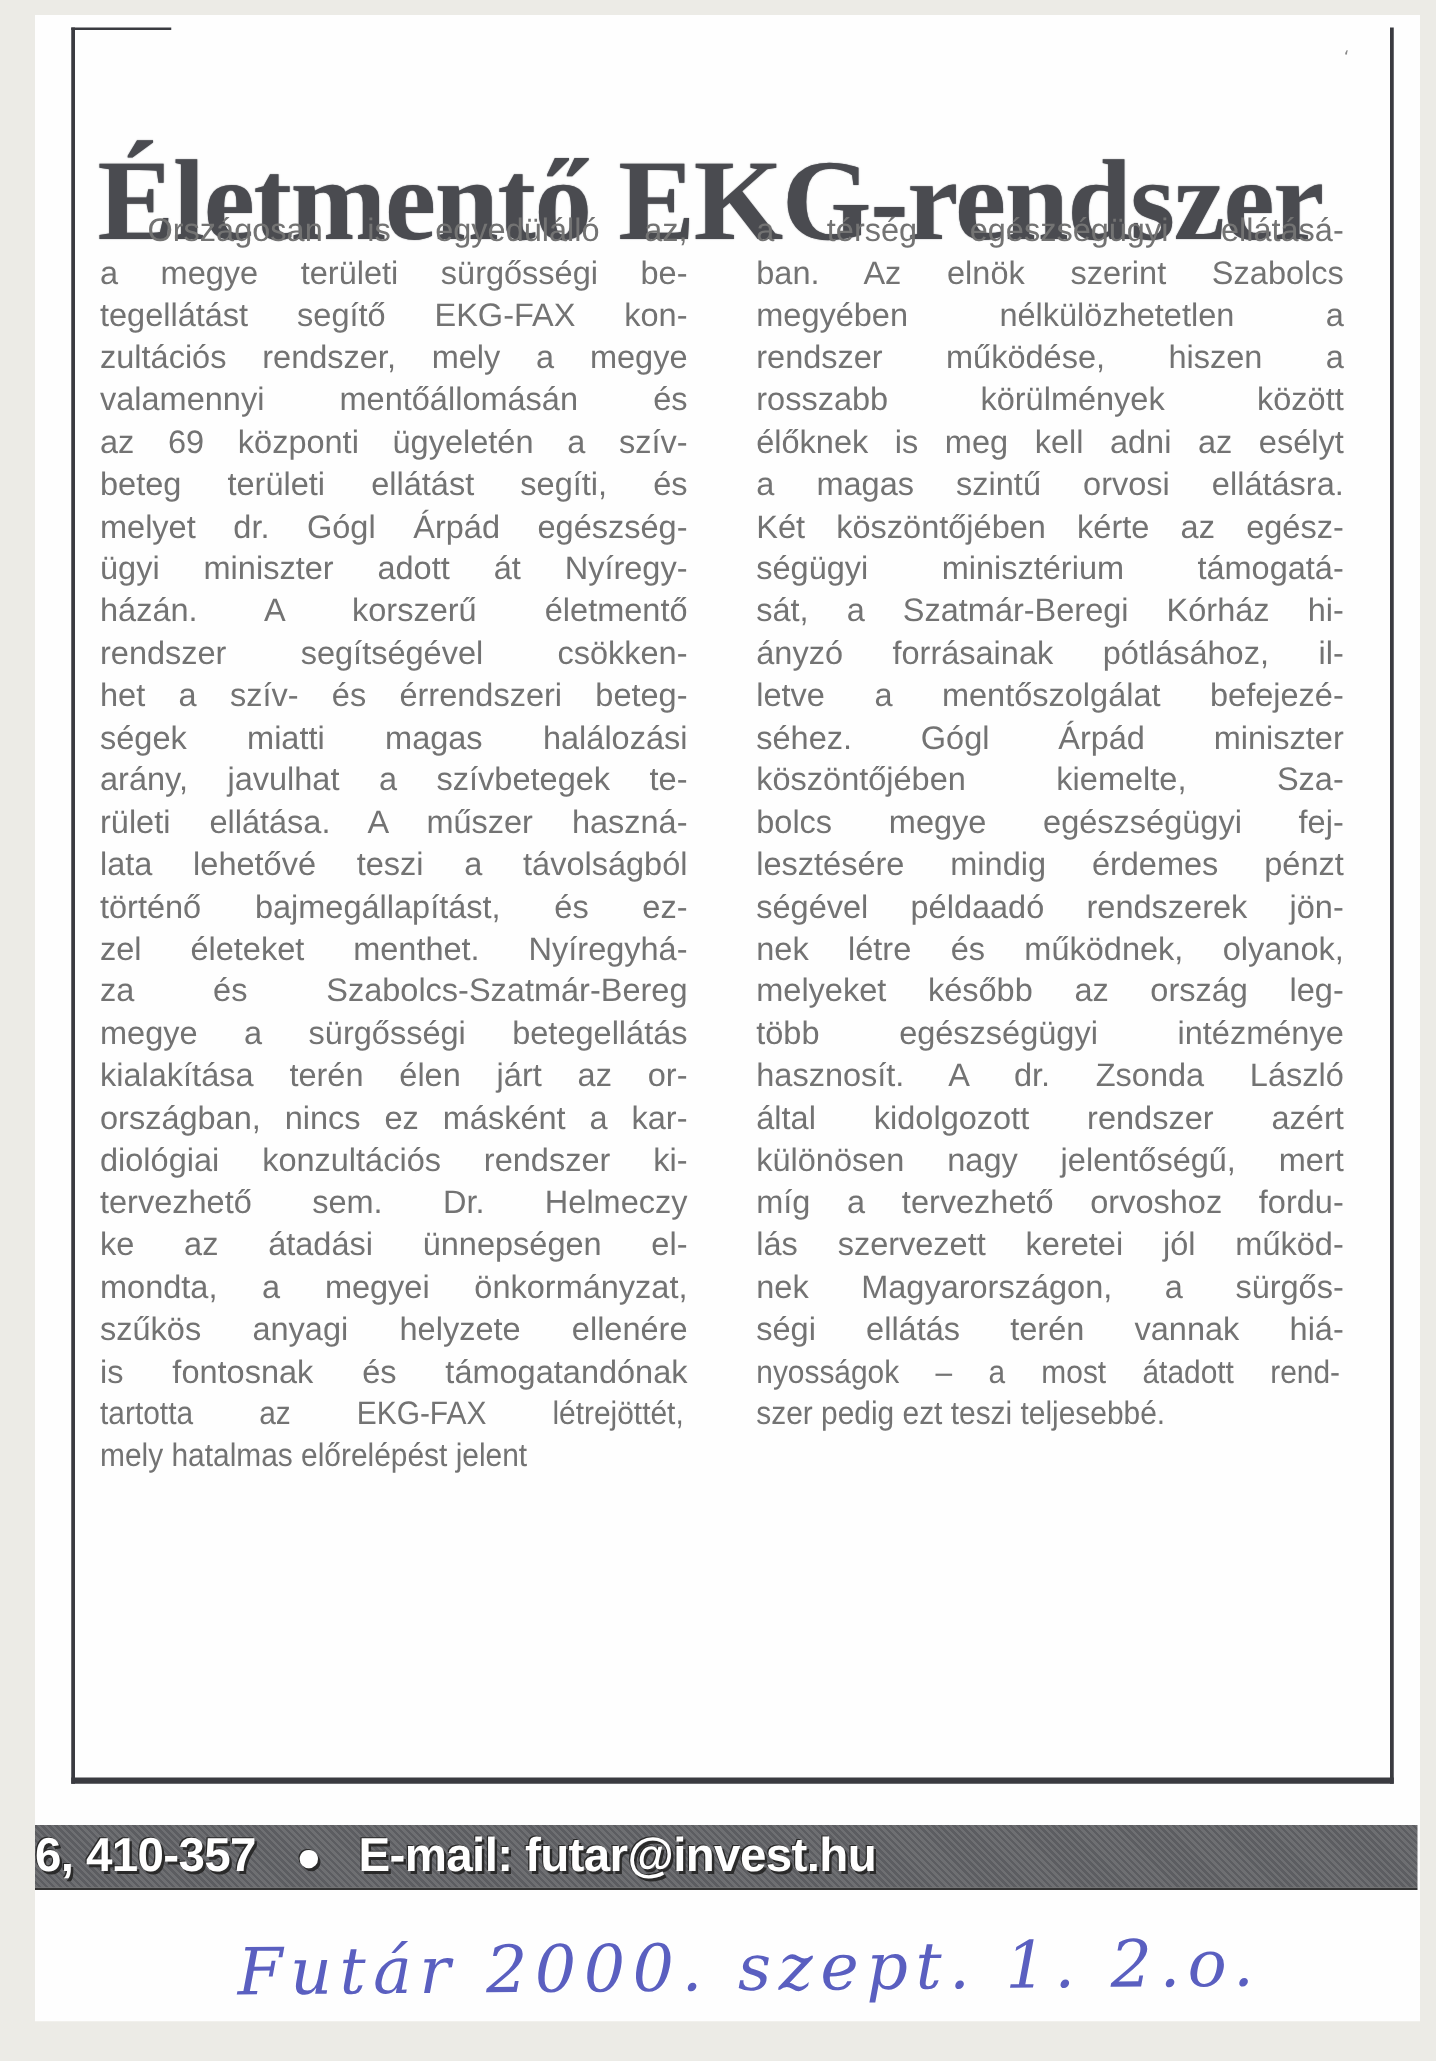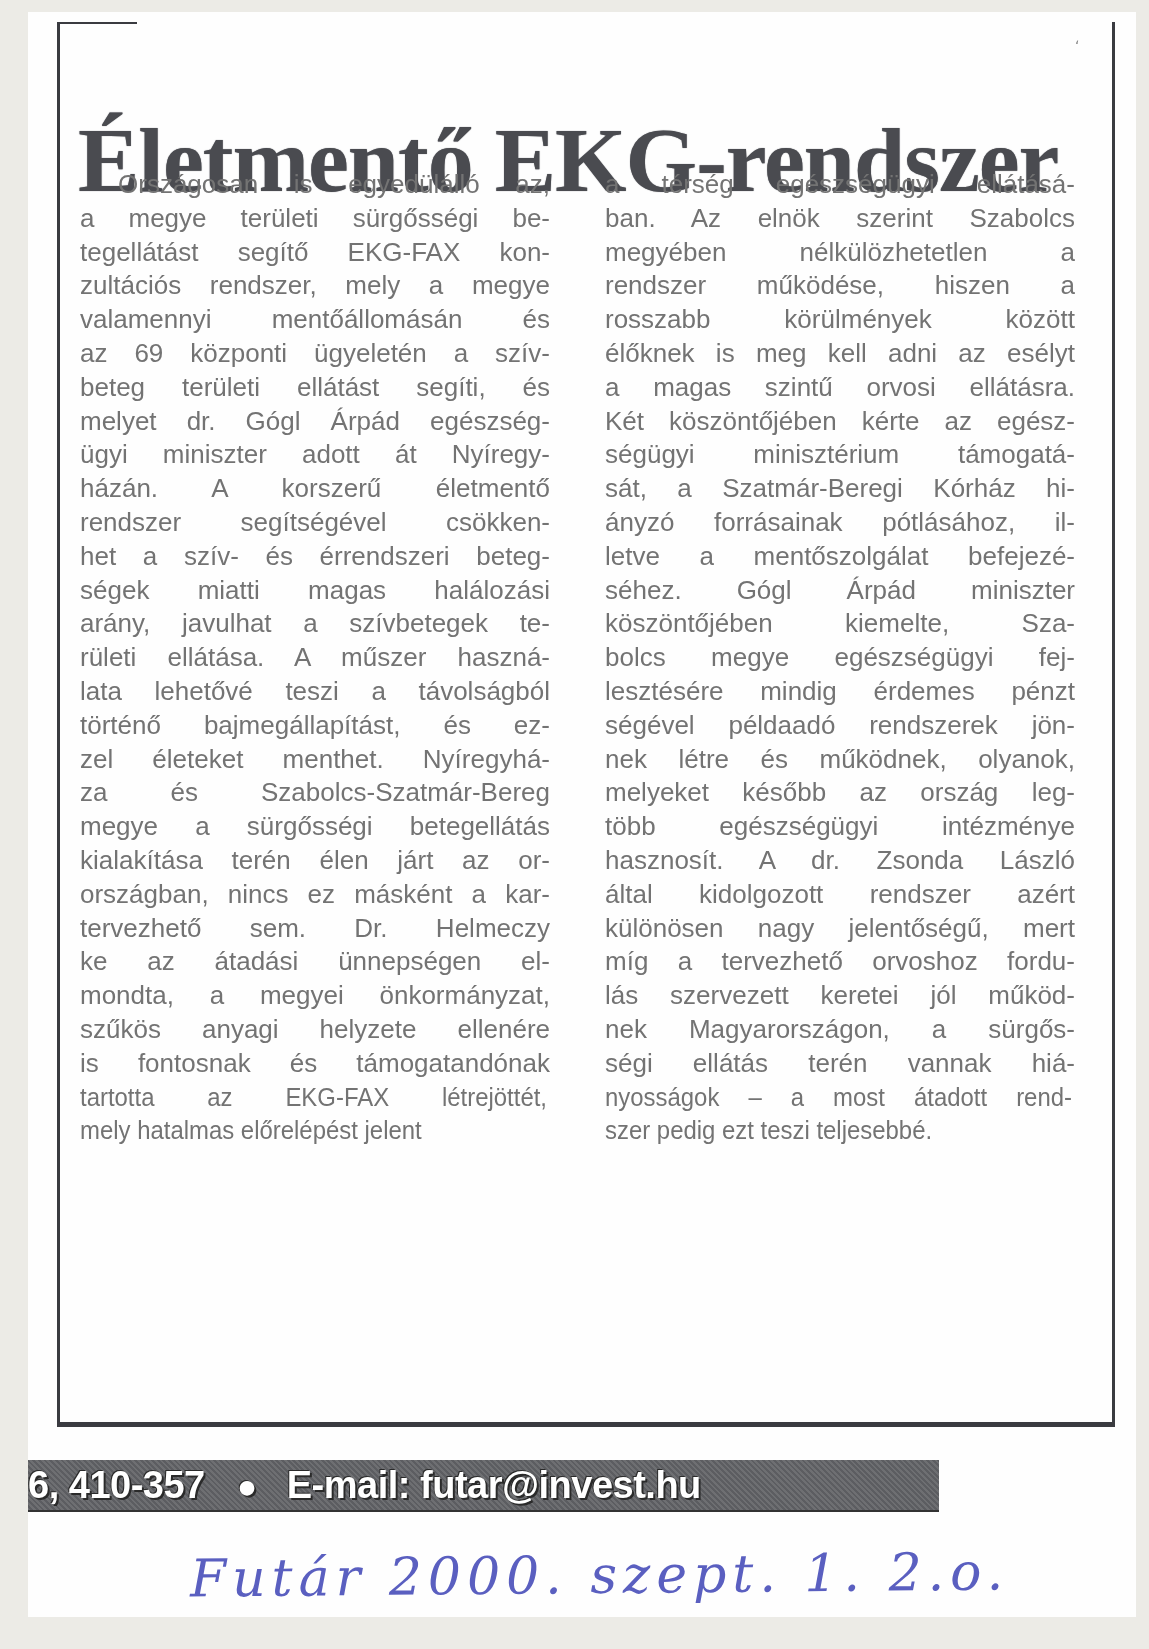--- a/index.html
+++ b/index.html
@@ -40,21 +40,21 @@
     overflow: visible;
   }
   .line.last { text-align-last: left; }
   .line.indent { padding-left: 38px; }
   .seg { white-space: pre; }
   .seg.it { }
   .col-left .line:nth-last-child(-n+2) { font-family: "Liberation Sans", sans-serif; transform: scaleX(0.92); transform-origin: left; width: 108%; }
   .col-right .line:nth-last-child(-n+2) { transform: scaleX(0.92); transform-origin: left; width: 108%; }
 
   .contact-bar {
-    position: absolute; left: 28px; top: 1460px; width: 911px; height: 50px;
+    position: absolute; left: 28px; top: 1460px; width: 1106px; height: 50px;
     background: repeating-linear-gradient(45deg, #6e6f72 0 2px, #5c5d61 2px 4px);
     border-bottom: 2px solid #333;
   }
   .contact-text {
     position: absolute; left: 0; top: 0; height: 50px; line-height: 50px;
     font-family: "Liberation Sans", "DejaVu Sans", sans-serif; font-weight: bold;
     font-size: 38px; color: #ffffff; white-space: nowrap; letter-spacing: -0.5px;
     text-shadow: 2px 2px 0 #2a2a2a, -1px -1px 0 #2a2a2a;
   }
   .contact-text .bullet { display: inline-block; margin: 0 30px 0 32px; font-size: 34px; }
@@ -96,20 +96,21 @@
     <span class="line"><span class="seg">ségek miatti magas halálozási</span></span>
     <span class="line"><span class="seg">arány, javulhat a szívbetegek te-</span></span>
     <span class="line"><span class="seg">rületi ellátása. A műszer haszná-</span></span>
     <span class="line"><span class="seg">lata lehetővé teszi a távolságból</span></span>
     <span class="line"><span class="seg">történő bajmegállapítást, és ez-</span></span>
     <span class="line"><span class="seg">zel életeket menthet. Nyíregyhá-</span></span>
     <span class="line"><span class="seg">za és Szabolcs-Szatmár-Bereg</span></span>
     <span class="line"><span class="seg">megye a sürgősségi betegellátás</span></span>
     <span class="line"><span class="seg">kialakítása terén élen járt az or-</span></span>
     <span class="line"><span class="seg">országban, nincs ez másként a kar-</span></span>
+    <span class="line"><span class="seg">diológiai konzultációs rendszer ki-</span></span>
     <span class="line"><span class="seg">tervezhető sem. </span><span class="seg it">Dr. Helmeczy</span></span>
     <span class="line"><span class="seg">ke az átadási ünnepségen el-</span></span>
     <span class="line"><span class="seg">mondta, a megyei önkormányzat,</span></span>
     <span class="line"><span class="seg">szűkös anyagi helyzete ellenére</span></span>
     <span class="line"><span class="seg">is fontosnak és támogatandónak</span></span>
     <span class="line"><span class="seg">tartotta az EKG-FAX létrejöttét,</span></span>
     <span class="line last"><span class="seg">mely hatalmas előrelépést jelent</span></span>
   </div>
 <div class="col col-right" id="col-right">
     <span class="line"><span class="seg">a térség egészségügyi ellátásá-</span></span>

